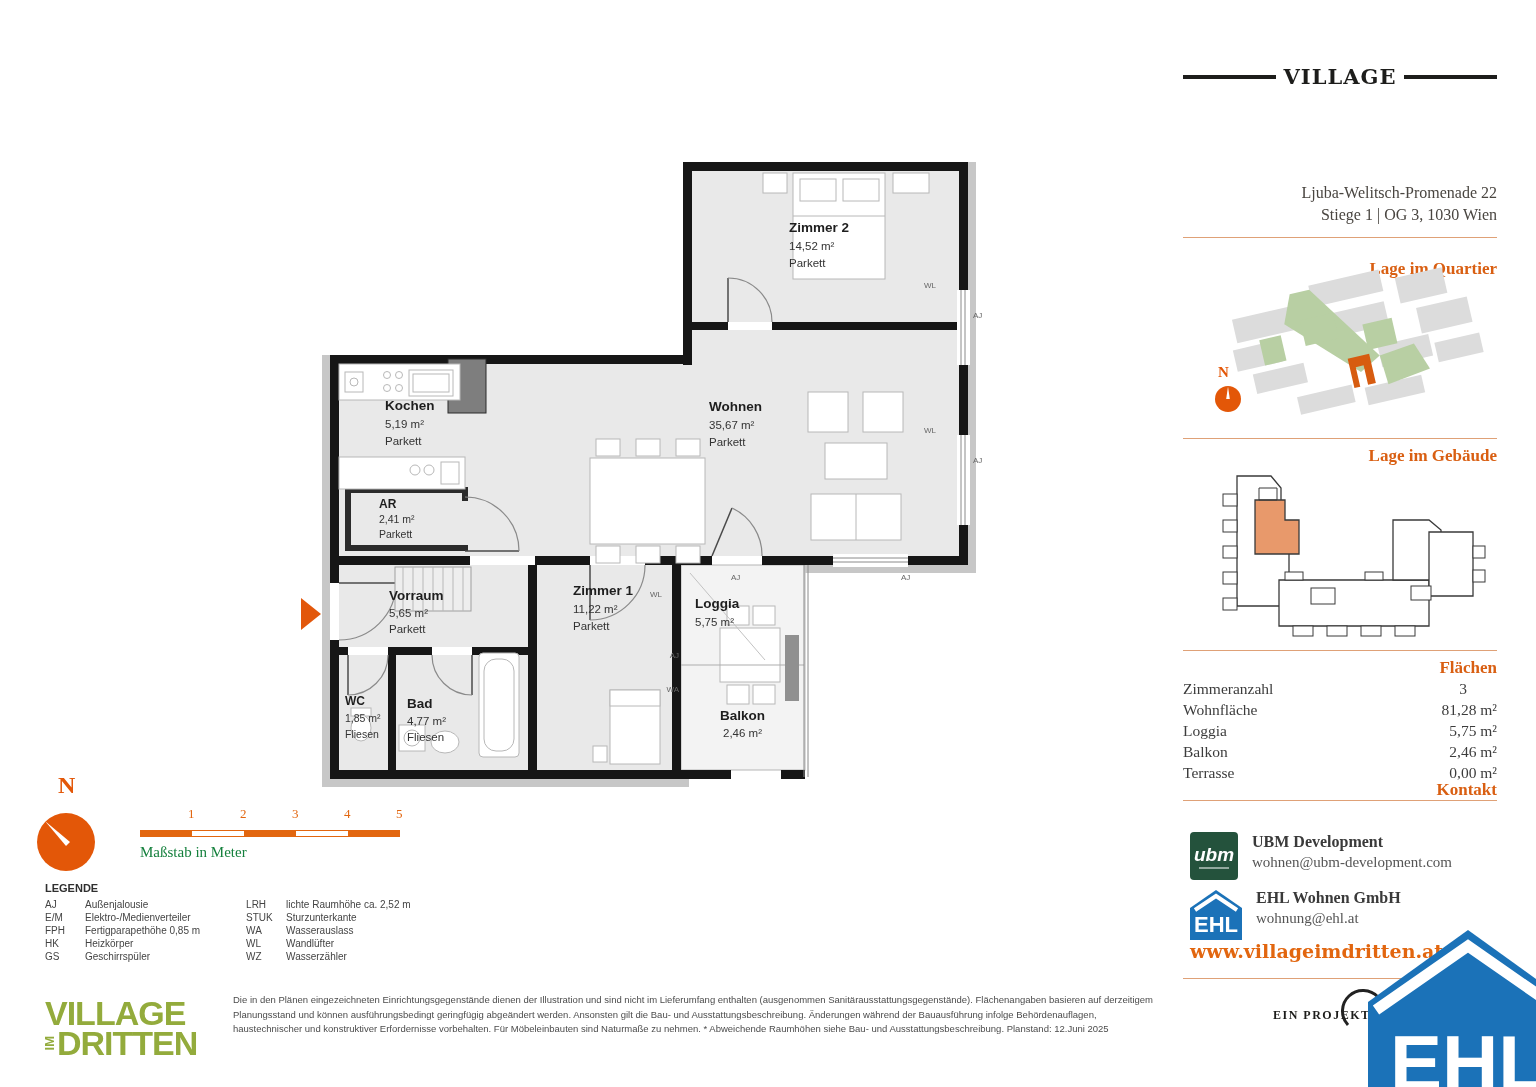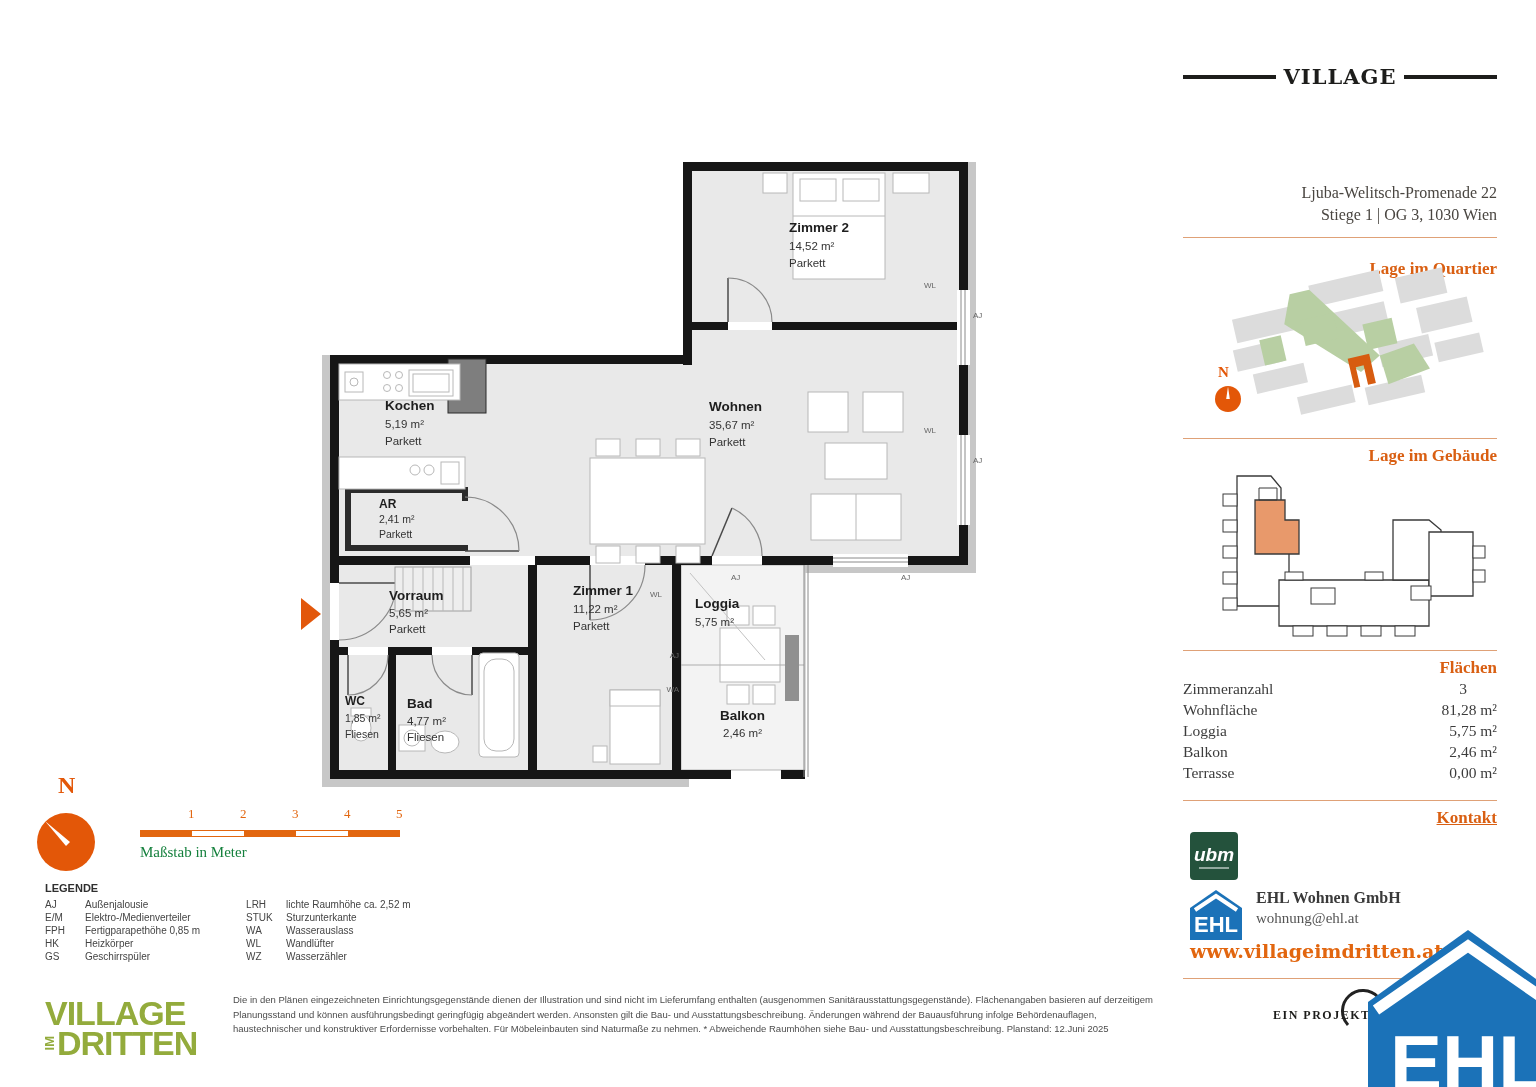--- a/index.html
+++ b/index.html
@@ -363,28 +363,32 @@
       <span>Balkon</span>
         <span class="v">2,46 m²</span>
     </div>
     <div class="area-row">
       <span>Terrasse</span>
         <span class="v">0,00 m²</span>
     </div>
   </div>
 
   <div class="abs divider" style="top:800px;"></div>
-  <div class="abs sec-title" style="top:808px;text-decoration:underline;">Kontakt</div>
+  <div class="abs sec-title" style="top:780px;">Kontakt</div>
 
   <div class="abs contact-row" style="top:832px;">
     <svg width="48" height="48" viewBox="0 0 48 48">
       <rect x="0" y="0" width="48" height="48" rx="4" fill="#24523c"></rect>
       <text x="24" y="29" text-anchor="middle" fill="#fff" font-size="19" font-weight="bold" font-style="italic">ubm</text>
       <line x1="9" y1="36" x2="39" y2="36" stroke="#fff" stroke-width="1"></line>
     </svg>
+    <div>
+      <div class="contact-name">UBM Development</div>
+      <div class="contact-mail">wohnen@ubm-development.com</div>
+    </div>
   </div>
 
   <div class="abs contact-row" style="top:888px;">
     <svg width="52" height="52" viewBox="0 0 52 52">
       <polygon points="0,20 26,2 52,20 52,52 0,52" fill="#1b72b8"></polygon>
       <path d="M5,22 L26,8 L47,22" stroke="#fff" stroke-width="4" fill="none"></path>
       <text x="26" y="44" text-anchor="middle" fill="#fff" font-size="22" font-weight="bold">EHL</text>
     </svg>
     <div>
       <div class="contact-name">EHL Wohnen GmbH</div>

